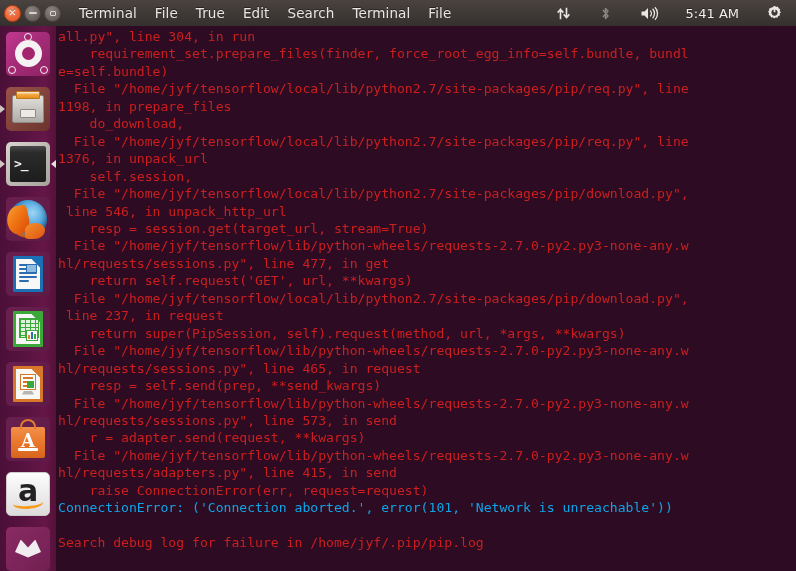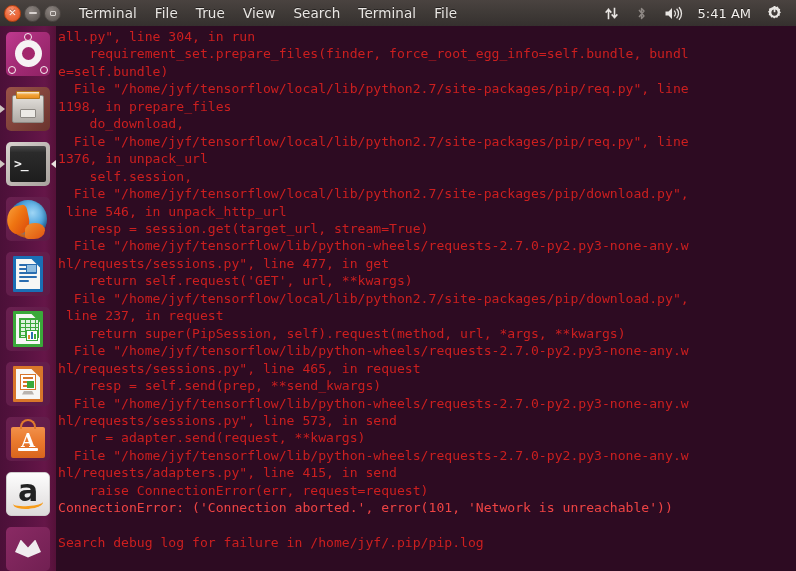--- a/index.html
+++ b/index.html
@@ -83,21 +83,21 @@
     white-space: nowrap;
     letter-spacing: .1px;
     text-shadow: 0 -1px 0 rgba(0,0,0,.45);
   }
 
   #indicators {
     margin-left: auto;
     display: flex;
     align-items: center;
     padding-right: 6px;
-    gap: 2px;
+    gap: 14px;
   }
   .ind {
     display: flex;
     align-items: center;
     justify-content: center;
     height: 26px;
     padding: 0 7px;
     color: #e9e6e3;
   }
   #clock {
@@ -378,42 +378,42 @@
   #term-text {
     font-family: "DejaVu Sans Mono", "Liberation Mono", monospace;
     font-size: 13.1px;
     line-height: 17.45px;
     white-space: pre;
     color: #cc1f1f;
     padding: 2px 0 0 2px;
     letter-spacing: 0px;
   }
   .l-norm { color: #cc1f1f; }
-  .l-bright { color: #ef4444; }
+  .l-bright { color: #0ea5e9; }
 </style>
 </head>
 <body>
 
 <div id="top-panel">
 
   <div id="window-controls">
     <div class="wctl close">✕</div>
     <div class="wctl min">
         <span class="ln"></span>
       </div>
     <div class="wctl max">
         <span class="sq"></span>
       </div>
   </div>
 
   <div id="menu-bar">
     <div class="menu-item">Terminal</div>
     <div class="menu-item">File</div>
     <div class="menu-item">True</div>
-    <div class="menu-item">View</div>
+    <div class="menu-item">Edit</div>
     <div class="menu-item">Search</div>
     <div class="menu-item">Terminal</div>
     <div class="menu-item">File</div>
   </div>
 
   <div id="indicators">
     <div class="ind">
       <svg width="15" height="15" viewBox="0 0 15 15" aria-hidden="true">
         <path d="M4.5 12.5 L4.5 3.5 M4.5 3.5 L2.2 6 M4.5 3.5 L6.8 6" stroke="#e9e6e3" stroke-width="1.6" fill="none" stroke-linecap="square"></path>
         <path d="M10.5 2.5 L10.5 11.5 M10.5 11.5 L8.2 9 M10.5 11.5 L12.8 9" stroke="#e9e6e3" stroke-width="1.6" fill="none" stroke-linecap="square"></path>

